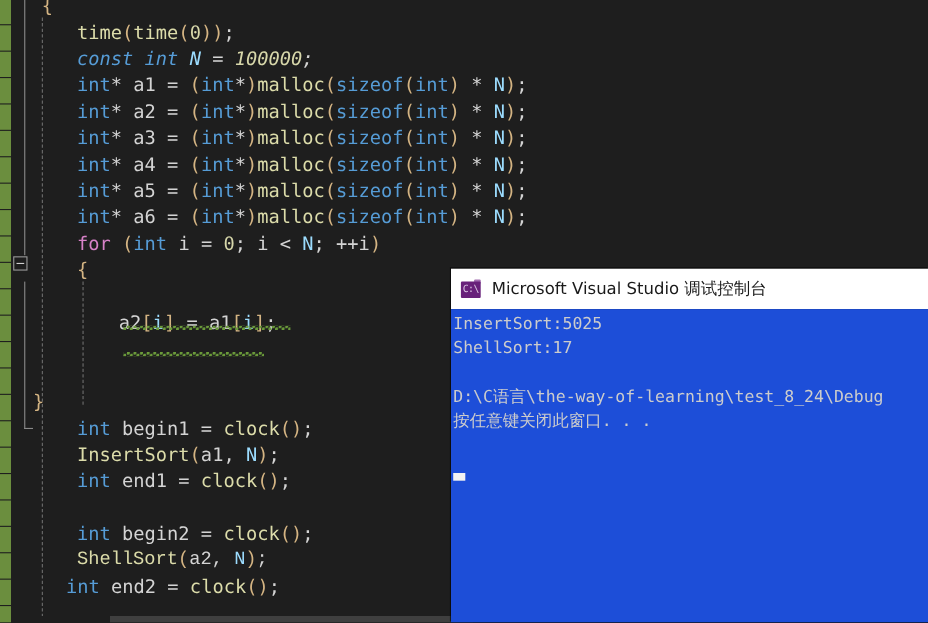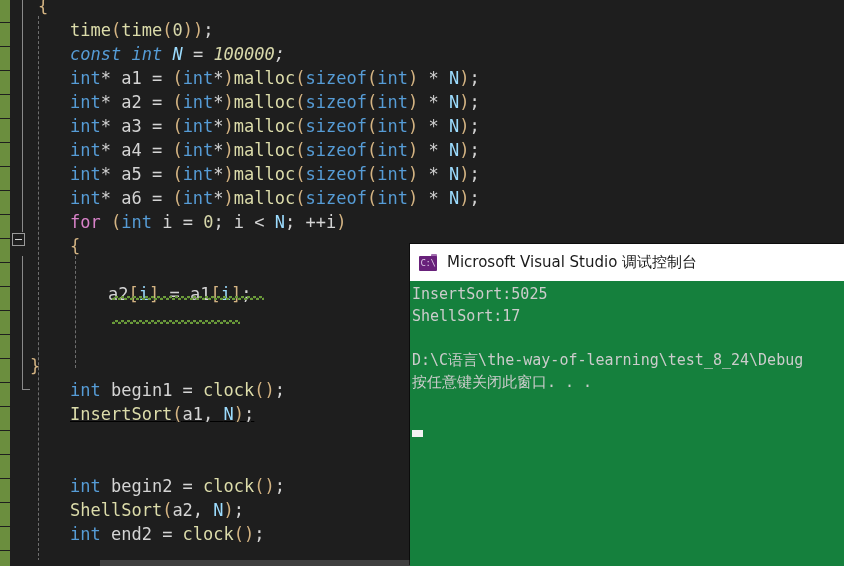--- a/index.html
+++ b/index.html
@@ -196,21 +196,21 @@
     color: #1a1a1a;
     font-family: "DejaVu Sans", sans-serif;
     font-size: 15px;
     white-space: nowrap;
   }
 
   #console-body {
     position: absolute;
     left: 0; top: 37px;
     width: 434px; height: 285px;
-    background: #15803d;
+    background: #1d4ed8;
     padding: 2px 0 0 2px;
     box-sizing: border-box;
     overflow: hidden;
   }
   .con-line {
     color: #cccccc;
     font-family: "DejaVu Sans Mono", monospace;
     font-size: 15px;
     line-height: 22px;
     white-space: pre;
@@ -290,28 +290,29 @@
 
     <div class="code-line" style="top:234px; left:70px;"><span class="brc">{</span></div>
 
 
     <div class="code-line" style="top:282px; left:108px;"><span class="pl">a2</span><span class="pn">[</span><span class="var">i</span><span class="pn">]</span><span class="pl"> = </span><span class="pl">a1</span><span class="pn">[</span><span class="var">i</span><span class="pn">]</span><span class="pl">;</span></div>
 
     <div class="code-line" style="top:354px; left:30px;"><span class="brc">}</span></div>
 
     <div class="code-line" style="top:378px; left:70px;"><span class="kw">int</span><span class="pl"> begin1 = </span><span class="fn">clock</span><span class="pn">()</span><span class="pl">;</span></div>
 
-    <div class="code-line" style="top:402px; left:70px;text-decoration:underline;"><span class="fn">InsertSort</span><span class="pn">(</span><span class="pl">a1, </span><span class="var">N</span><span class="pn">)</span><span class="pl">;</span></div>
-
+    <div class="code-line" style="top:402px; left:70px;"><span class="fn">InsertSort</span><span class="pn">(</span><span class="pl">a1, </span><span class="var">N</span><span class="pn">)</span><span class="pl">;</span></div>
+
+    <div class="code-line" style="top:426px; left:70px;"><span class="kw">int</span><span class="pl"> end1 = </span><span class="fn">clock</span><span class="pn">()</span><span class="pl">;</span></div>
 
     <div class="code-line" style="top:474px; left:70px;"><span class="kw">int</span><span class="pl"> begin2 = </span><span class="fn">clock</span><span class="pn">()</span><span class="pl">;</span></div>
 
-    <div class="code-line" style="top:498px; left:70px;"><span class="fn">ShellSort</span><span class="pn">(</span><span class="pl">a2, </span><span class="var">N</span><span class="pn">)</span><span class="pl">;</span></div>
-
-    <div class="code-line" style="top:522px; left:70px;"><span class="kw">int</span><span class="pl"> end2 = </span><span class="fn">clock</span><span class="pn">()</span><span class="pl">;</span></div>
+    <div class="code-line" style="top:498px; left:70px;font-family:Liberation Mono, monospace;"><span class="fn">ShellSort</span><span class="pn">(</span><span class="pl">a2, </span><span class="var">N</span><span class="pn">)</span><span class="pl">;</span></div>
+
+    <div class="code-line" style="top:522px; left:60px;"><span class="kw">int</span><span class="pl"> end2 = </span><span class="fn">clock</span><span class="pn">()</span><span class="pl">;</span></div>
   </div>
 
   <div class="squig" style="left:112px; top:296px; width:152px;"></div>
   <div class="squig" style="left:112px; top:320px; width:128px;"></div>
 
   <div class="hscroll">
     <div class="leftcap"></div>
     <div class="thumb"></div>
   </div>
 </div>

